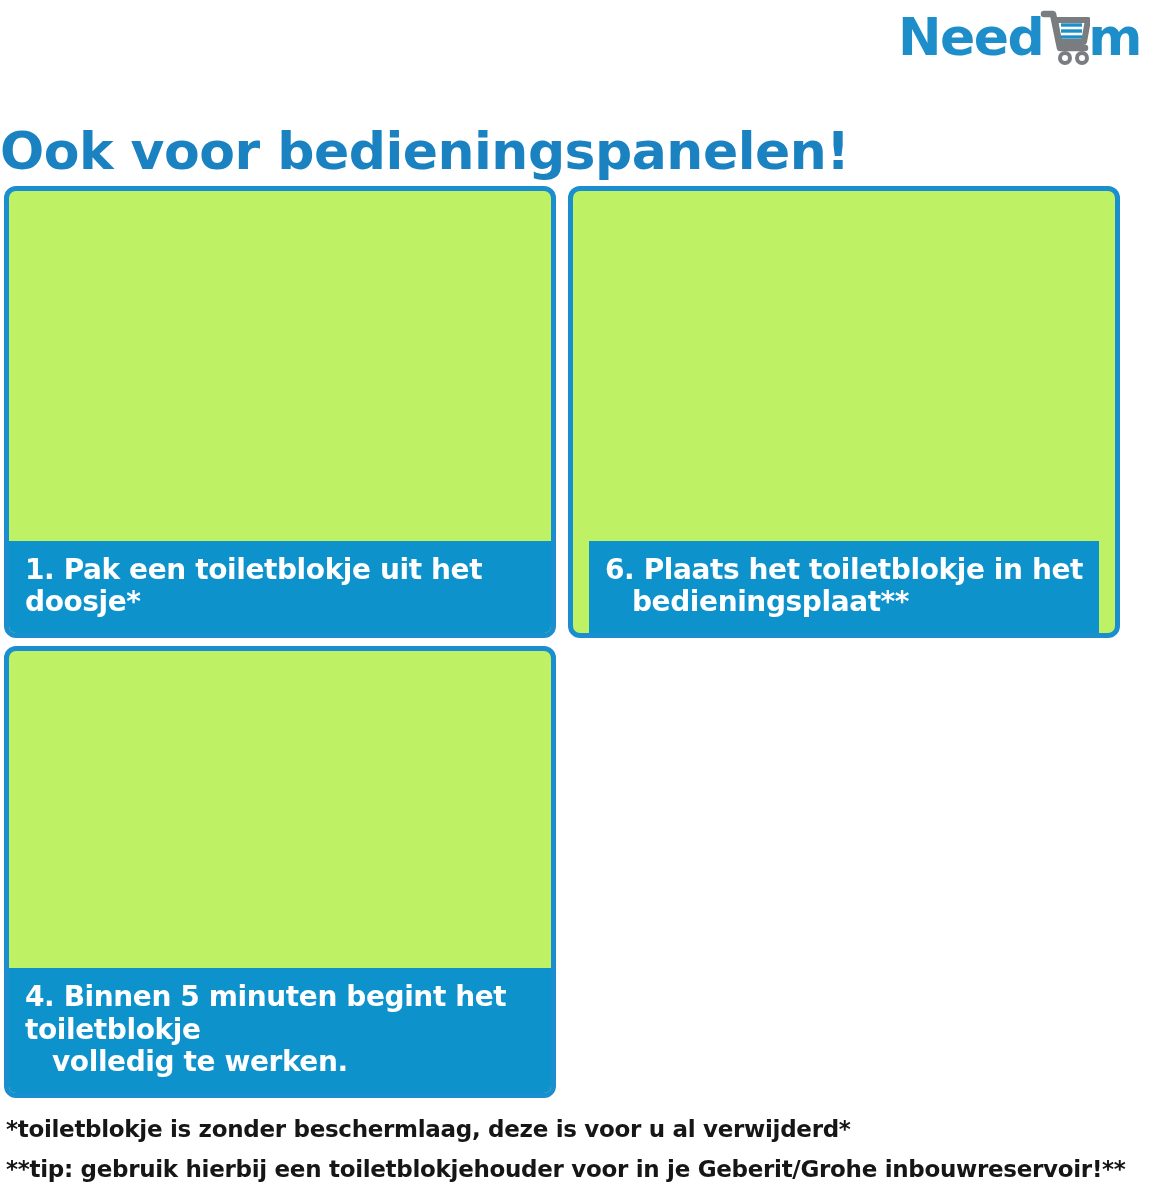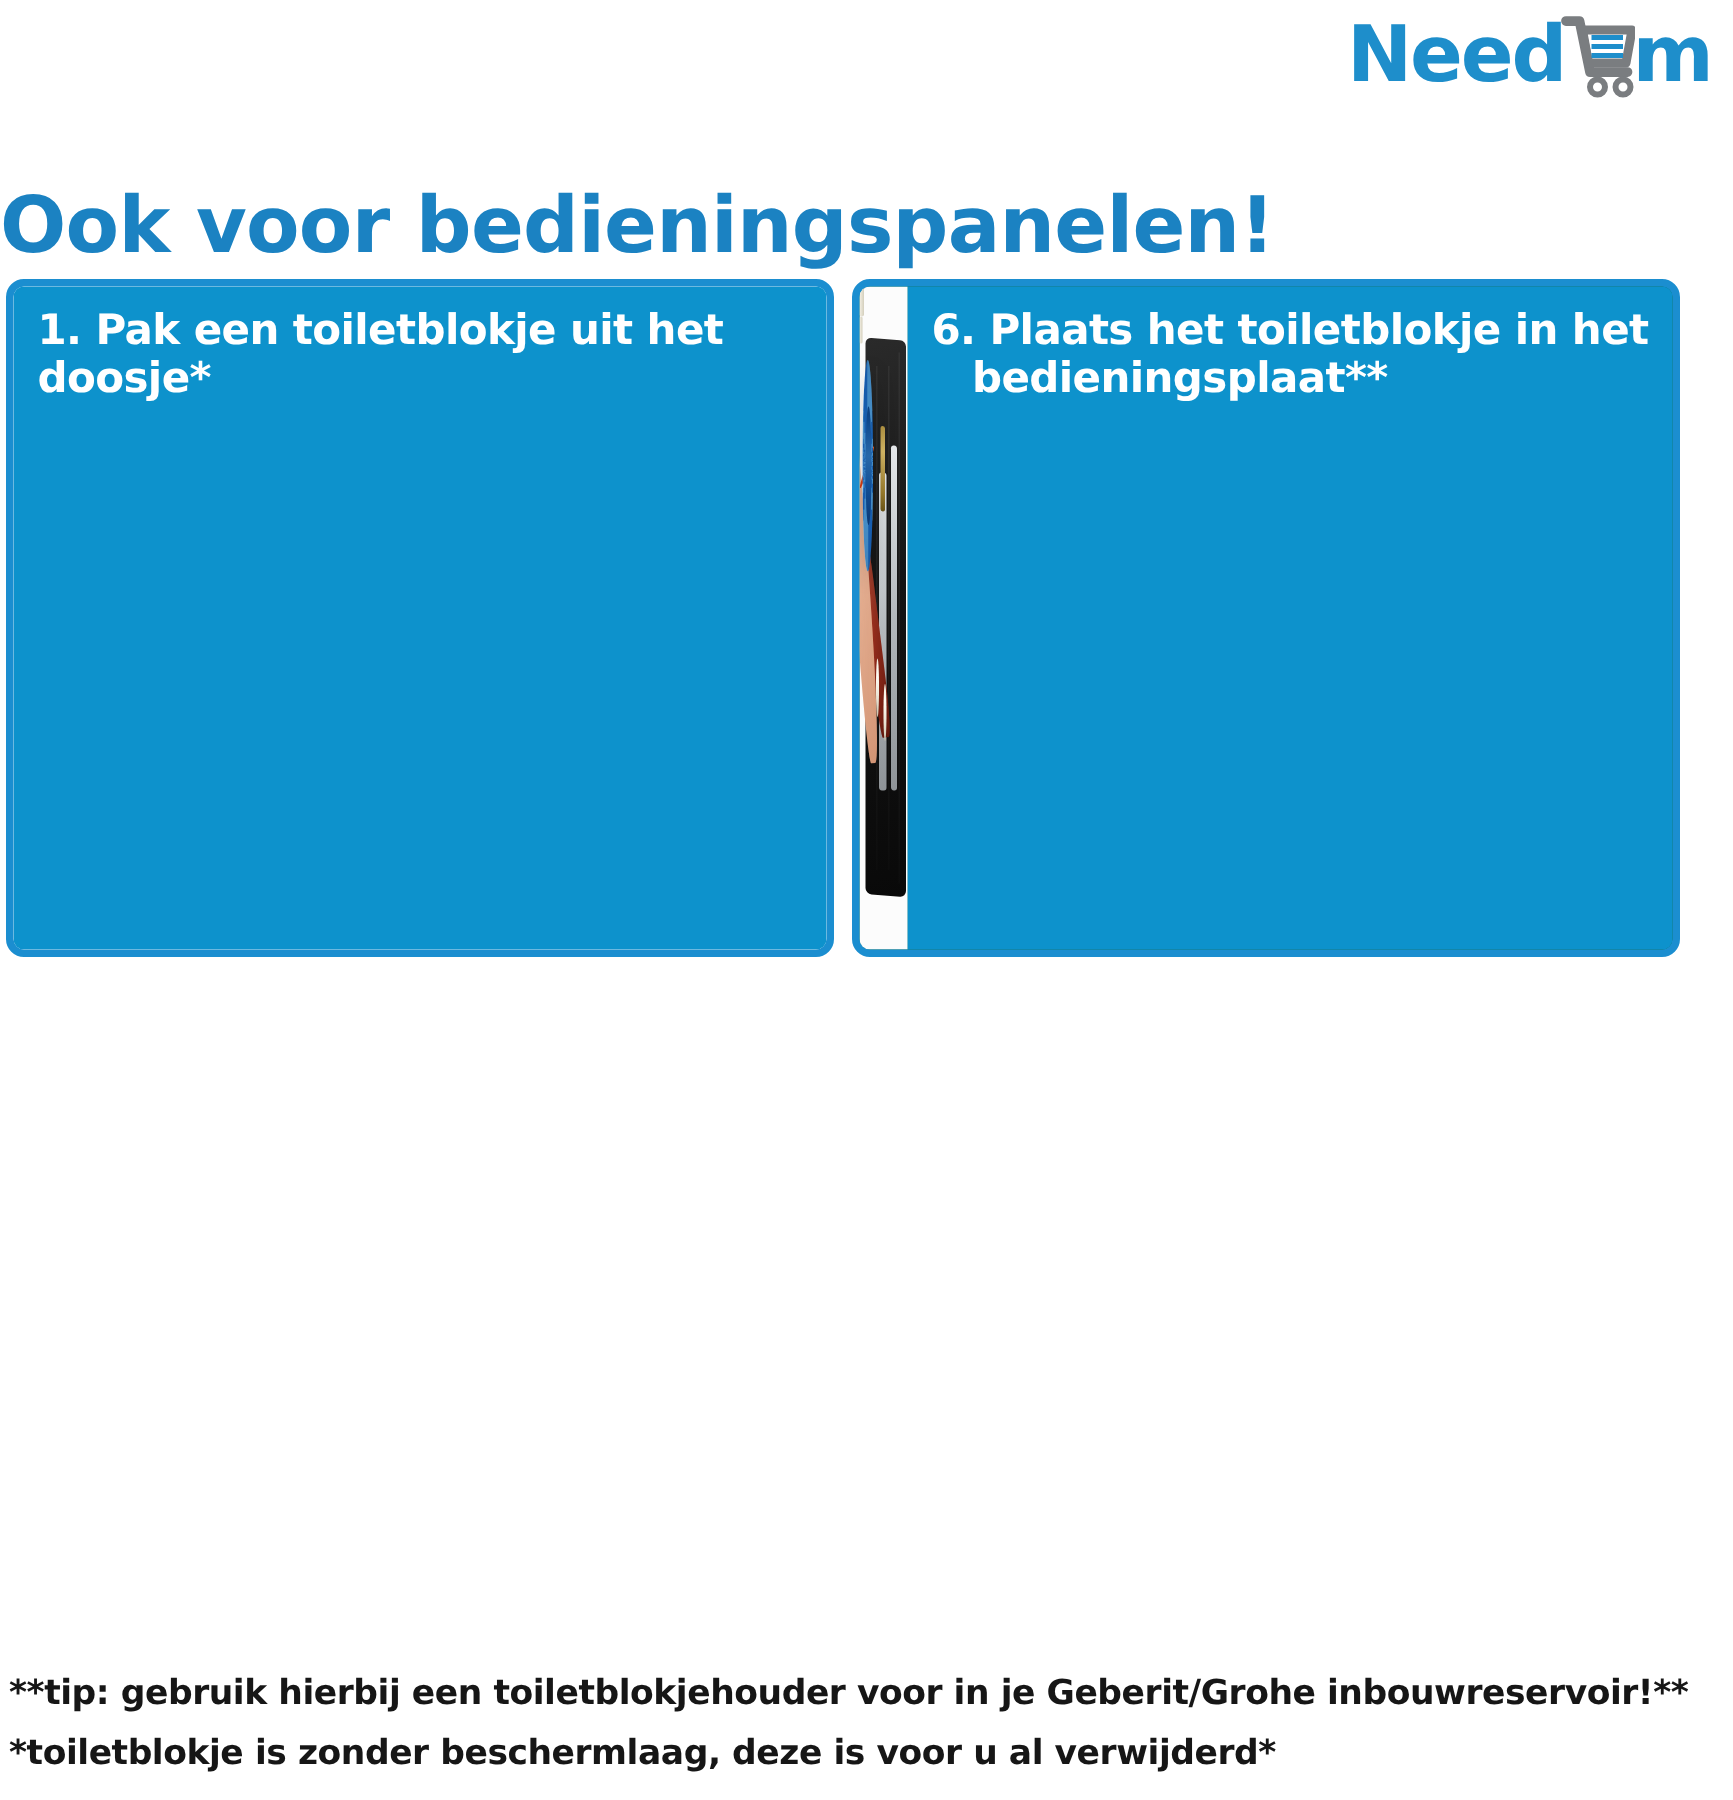--- a/index.html
+++ b/index.html
@@ -67,22 +67,24 @@
     grid-template-rows: 452px 452px;
     column-gap: 12px;
     row-gap: 8px;
   }
 
   .card {
     border: 5px solid #1b8ed0;
     border-radius: 12px;
     overflow: hidden;
     display: flex;
-    background: #0f766e;
+    flex-direction: column;
+    background: #bef264;
     position: relative;
+    align-items: center;
   }
   .card-photo {
     flex: 1 1 auto;
     position: relative;
     overflow: hidden;
     background: #f3f4f6;
   }
   .card-caption {
     background: #0d92cc;
     color: #ffffff;
@@ -390,19 +392,33 @@
       <div class="hand"></div>
       <div class="nail"></div>
       <div class="block3"></div>
     </div>
     <div class="card-caption">
       <span class="cap-line">6. Plaats het toiletblokje in het</span>
       <span class="cap-line indent">bedieningsplaat**</span>
     </div>
   </div>
 
+  <div class="card">
+    <div class="card-photo p4">
+      <div class="seat"></div>
+      <div class="rim"></div>
+      <div class="water">
+        <div class="foam"></div>
+      </div>
+      <div class="splash"></div>
+    </div>
+    <div class="card-caption">
+      <span class="cap-line">4. Binnen 5 minuten begint het toiletblokje</span>
+      <span class="cap-line indent">volledig te werken.</span>
+    </div>
+  </div>
 
 </div>
 
 <div id="footnotes">
+  <div class="fn">*toiletblokje is zonder beschermlaag, deze is voor u al verwijderd*</div>
   <div class="fn">**tip: gebruik hierbij een toiletblokjehouder voor in je Geberit/Grohe inbouwreservoir!**</div>
-  <div class="fn">*toiletblokje is zonder beschermlaag, deze is voor u al verwijderd*</div>
 </div>
 
 </body></html>

